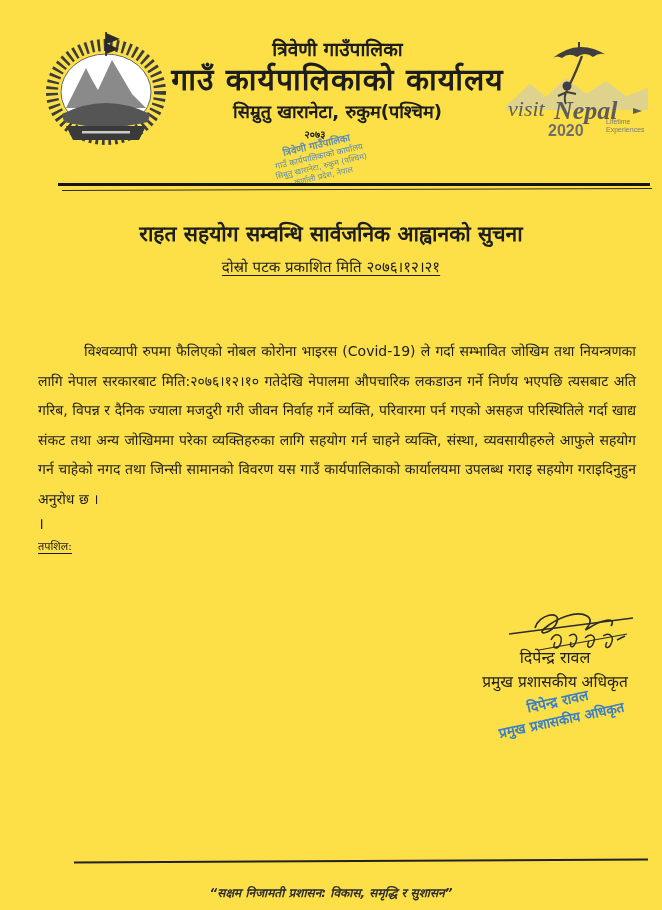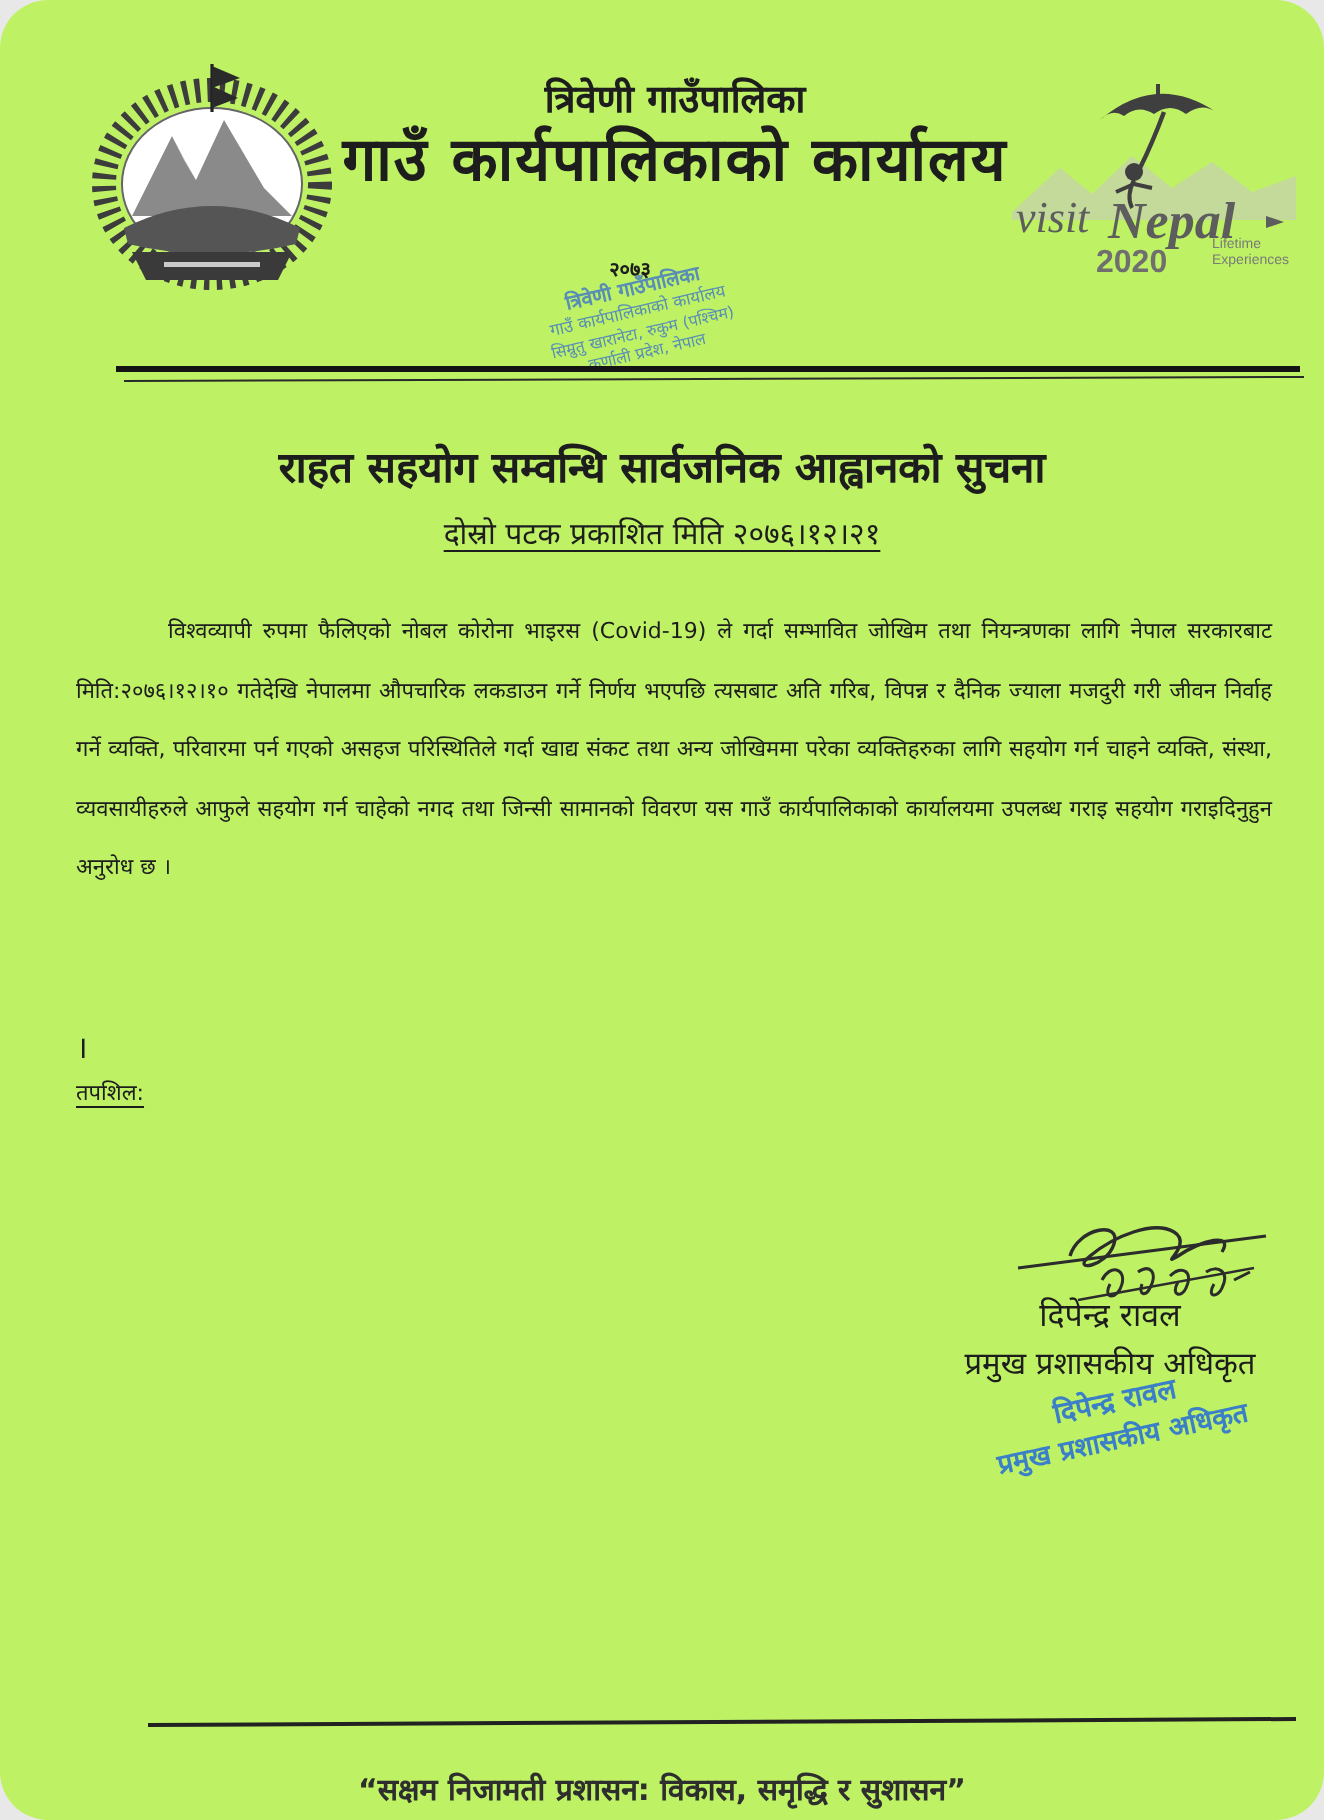--- a/index.html
+++ b/index.html
@@ -1,21 +1,20 @@
 <!DOCTYPE html>
 <html style="--stamp_blue: #4a80c2; --stamp_blue_dark: #3a7fc8; --ink: #1d1d1d;"><head>
 <meta charset="utf-8">
 <style>
   html,body{margin:0;padding:0;background:#e8e8e8;}
   .page{
     position:relative; width:662px; height:910px; margin:0 auto;
-    background:#bef264; overflow:hidden;
+    background:#fde047; overflow:hidden;
     font-family:"DejaVu Sans","Liberation Sans",sans-serif;
     color:#1d1d1d;
-    border-radius:24px;
   }
   .abs{position:absolute;}
   .ctr{text-align:center;}
 
   
   .org-top   {left:30px; top:36px;  width:615px; font-size:19px; font-weight:bold;}
   .org-main  {left:30px; top:58px;  width:615px; font-size:30px; font-weight:bold; letter-spacing:1px;}
   .org-addr  {left:30px; top:99px;  width:615px; font-size:18px; font-weight:bold;}
   .org-year  {left:0;    top:127px; width:630px; font-size:10px; font-weight:bold;}
 
@@ -35,22 +34,23 @@
 
   .rule-a{left:58px; right:12px; top:183px; border-top:3px solid #141414;}
   .rule-b{left:62px; right:10px; top:189px; border-top:1.5px solid #2a2a2a; transform:rotate(-0.2deg);}
 
   
   .notice-title{left:0; top:219px; width:662px; font-size:21px; font-weight:bold;}
   .notice-sub  {left:0; top:256px; width:662px; font-size:15px; font-weight:normal;}
   .notice-sub span{text-decoration:underline; text-underline-offset:3px;}
 
   .body-text{
-    left:38px; width:598px; font-size:11px; line-height:29.5px;
+    left:38px; width:598px; font-size:14px; line-height:29.5px;
     text-align:justify;
+    margin-top:36px;
   }
   .para1{top:301px; text-indent:46px;}
   .para2{top:458px;}
   .danda{left:38px; top:512px; font-size:15.5px;}
   .tapasil{left:38px; top:538px; font-size:11px; font-weight:normal;}
   .tapasil span{text-decoration:underline; text-underline-offset:3px;}
   .item1{top:560px;}
 
   
   .sig-scribble{left:505px; top:606px; width:145px; height:62px;}
@@ -62,21 +62,21 @@
     color:var(--stamp_blue_dark,#3a7fc8); line-height:1.35;
   }
   .sig-stamp .n{font-size:14px; font-weight:bold;}
   .sig-stamp .t{font-size:13.5px; font-weight:bold;}
 
   
   .footer-rule{left:74px; right:14px; top:860px; border-top:2px solid #222; transform:rotate(-0.3deg);}
   .footer-line{left:0; top:865px; width:662px; font-size:12.5px; color:#333;
                font-family:"Liberation Sans","DejaVu Sans",sans-serif;}
   .footer-line .lnk{text-decoration:underline; text-underline-offset:2px;}
-  .footer-tag{left:0; top:884px; width:662px; font-size:15px; font-weight:bold; color:#2e2e2e;}
+  .footer-tag{left:0; top:884px; width:662px; font-size:12px; font-style:italic; font-weight:bold; color:#2e2e2e;}
 </style>
 </head>
 <body>
 
 <div class="page">
 
   <svg class="abs emblem" viewBox="0 0 124 126">
     <ellipse cx="62" cy="64" rx="54" ry="47" fill="none" stroke="#3c3c3c" stroke-width="12" stroke-dasharray="2.6 3.6"></ellipse>
     <ellipse cx="62" cy="64" rx="45" ry="38" fill="#ffffff" stroke="#666" stroke-width="1"></ellipse>
     <path d="M22,80 L42,40 L54,62 L68,32 L88,66 L102,80 Z" fill="#8a8a8a"></path>
@@ -84,20 +84,21 @@
     <path d="M18,86 Q62,64 106,86 L104,94 Q62,104 20,94 Z" fill="#555"></path>
     <line x1="62" y1="4" x2="62" y2="28" stroke="#222" stroke-width="1.6"></line>
     <path d="M62,5 L76,11 L62,16 Z" fill="#2a2a2a"></path>
     <path d="M62,15 L75,21 L62,26 Z" fill="#2a2a2a"></path>
     <path d="M22,98 L102,98 L95,112 L29,112 Z" fill="#3a3a3a"></path>
     <rect x="38" y="103" width="48" height="2.5" fill="#efefef" opacity="0.8"></rect>
   </svg>
 
   <div class="abs ctr org-top">त्रिवेणी गाउँपालिका</div>
   <div class="abs ctr org-main">गाउँ कार्यपालिकाको कार्यालय</div>
+  <div class="abs ctr org-addr">सिम्रुतु खारानेटा, रुकुम(पश्चिम)</div>
   <div class="abs ctr org-year">२०७३</div>
 
   <svg class="abs vnlogo" viewBox="0 0 142 104">
     <path d="M0,70 L24,48 L40,61 L60,42 L80,58 L100,45 L120,60 L142,52 L142,74 L0,74 Z" fill="#c7c7c7" opacity="0.55"></path>
     <path d="M44,24 Q72,0 102,20 Q95,15 87,21 Q79,15 71,21 Q63,16 56,22 Q50,18 44,24 Z" fill="#3f3f3f"></path>
     <line x1="73" y1="14" x2="73" y2="6" stroke="#3f3f3f" stroke-width="2"></line>
     <path d="M76,20 Q70,36 64,48" stroke="#3f3f3f" stroke-width="2.2" fill="none"></path>
     <circle cx="61" cy="50" r="4.5" fill="#3f3f3f"></circle>
     <path d="M61,54 Q57,62 60,68 M61,56 L52,60 M61,56 L70,58" stroke="#3f3f3f" stroke-width="2" fill="none"></path>
     <text x="2" y="80" font-size="22" font-style="italic" fill="#5d5d5d" font-family="Liberation Serif, serif">visit</text>

